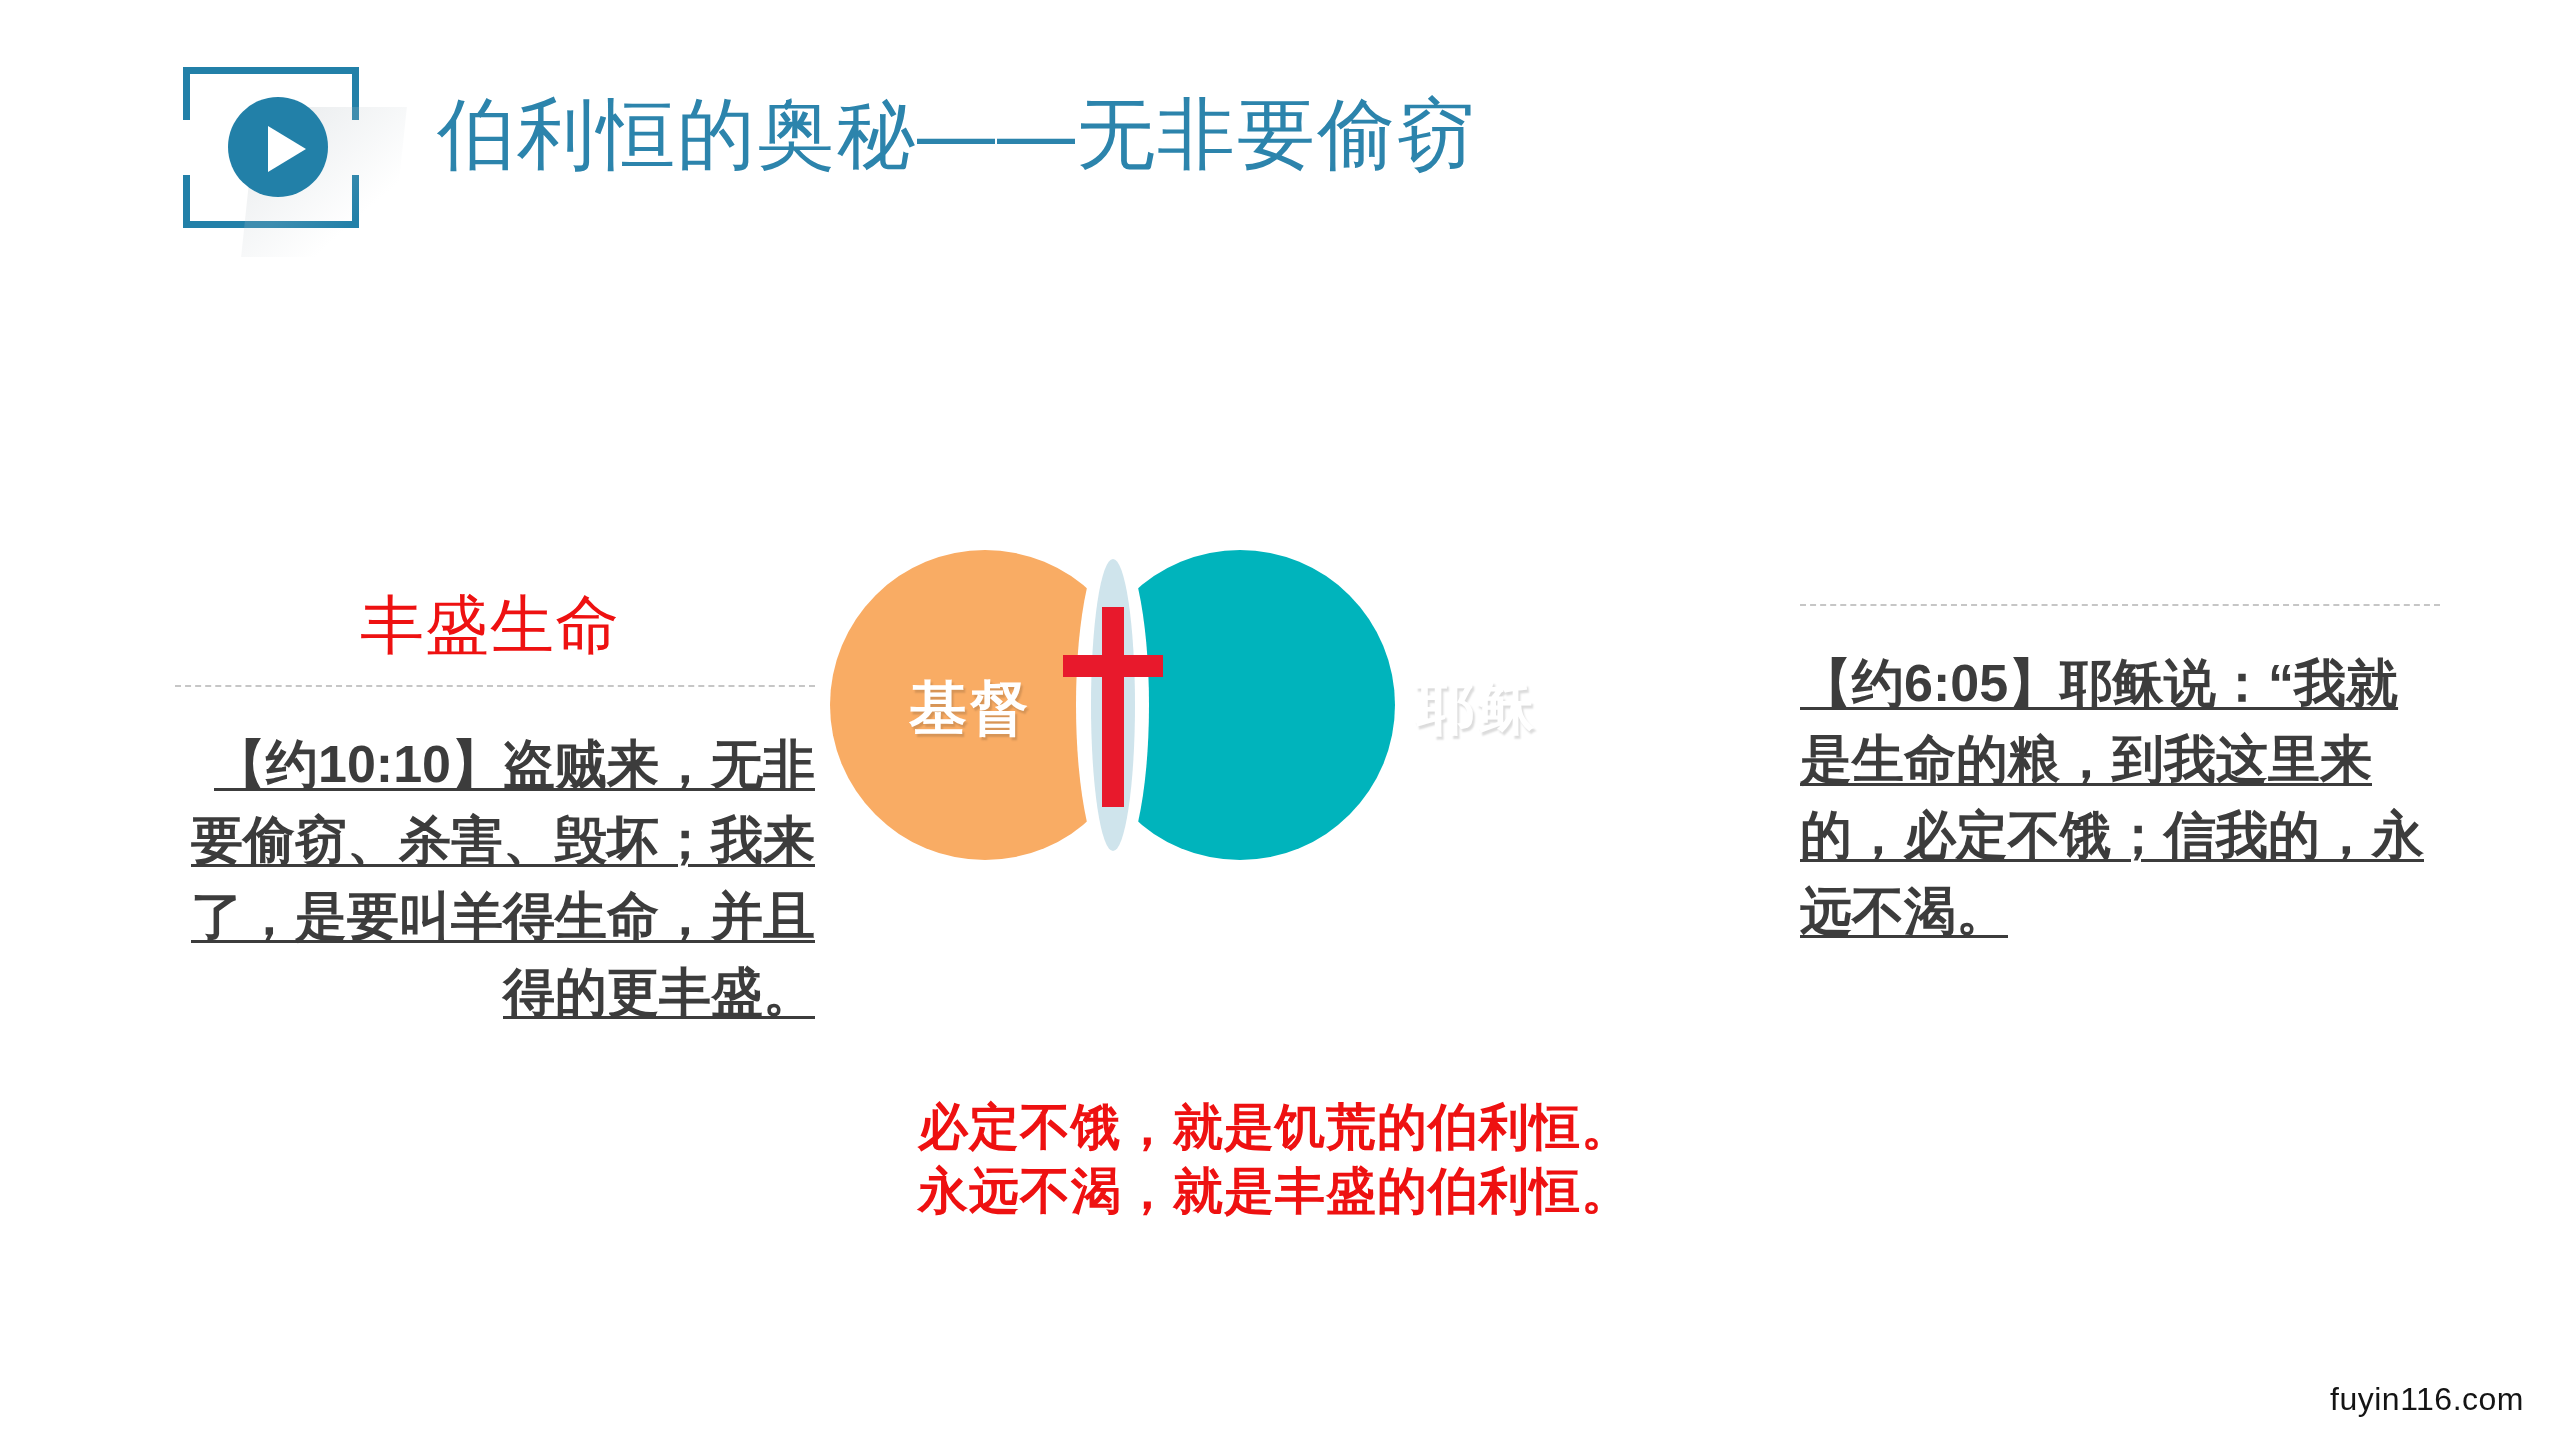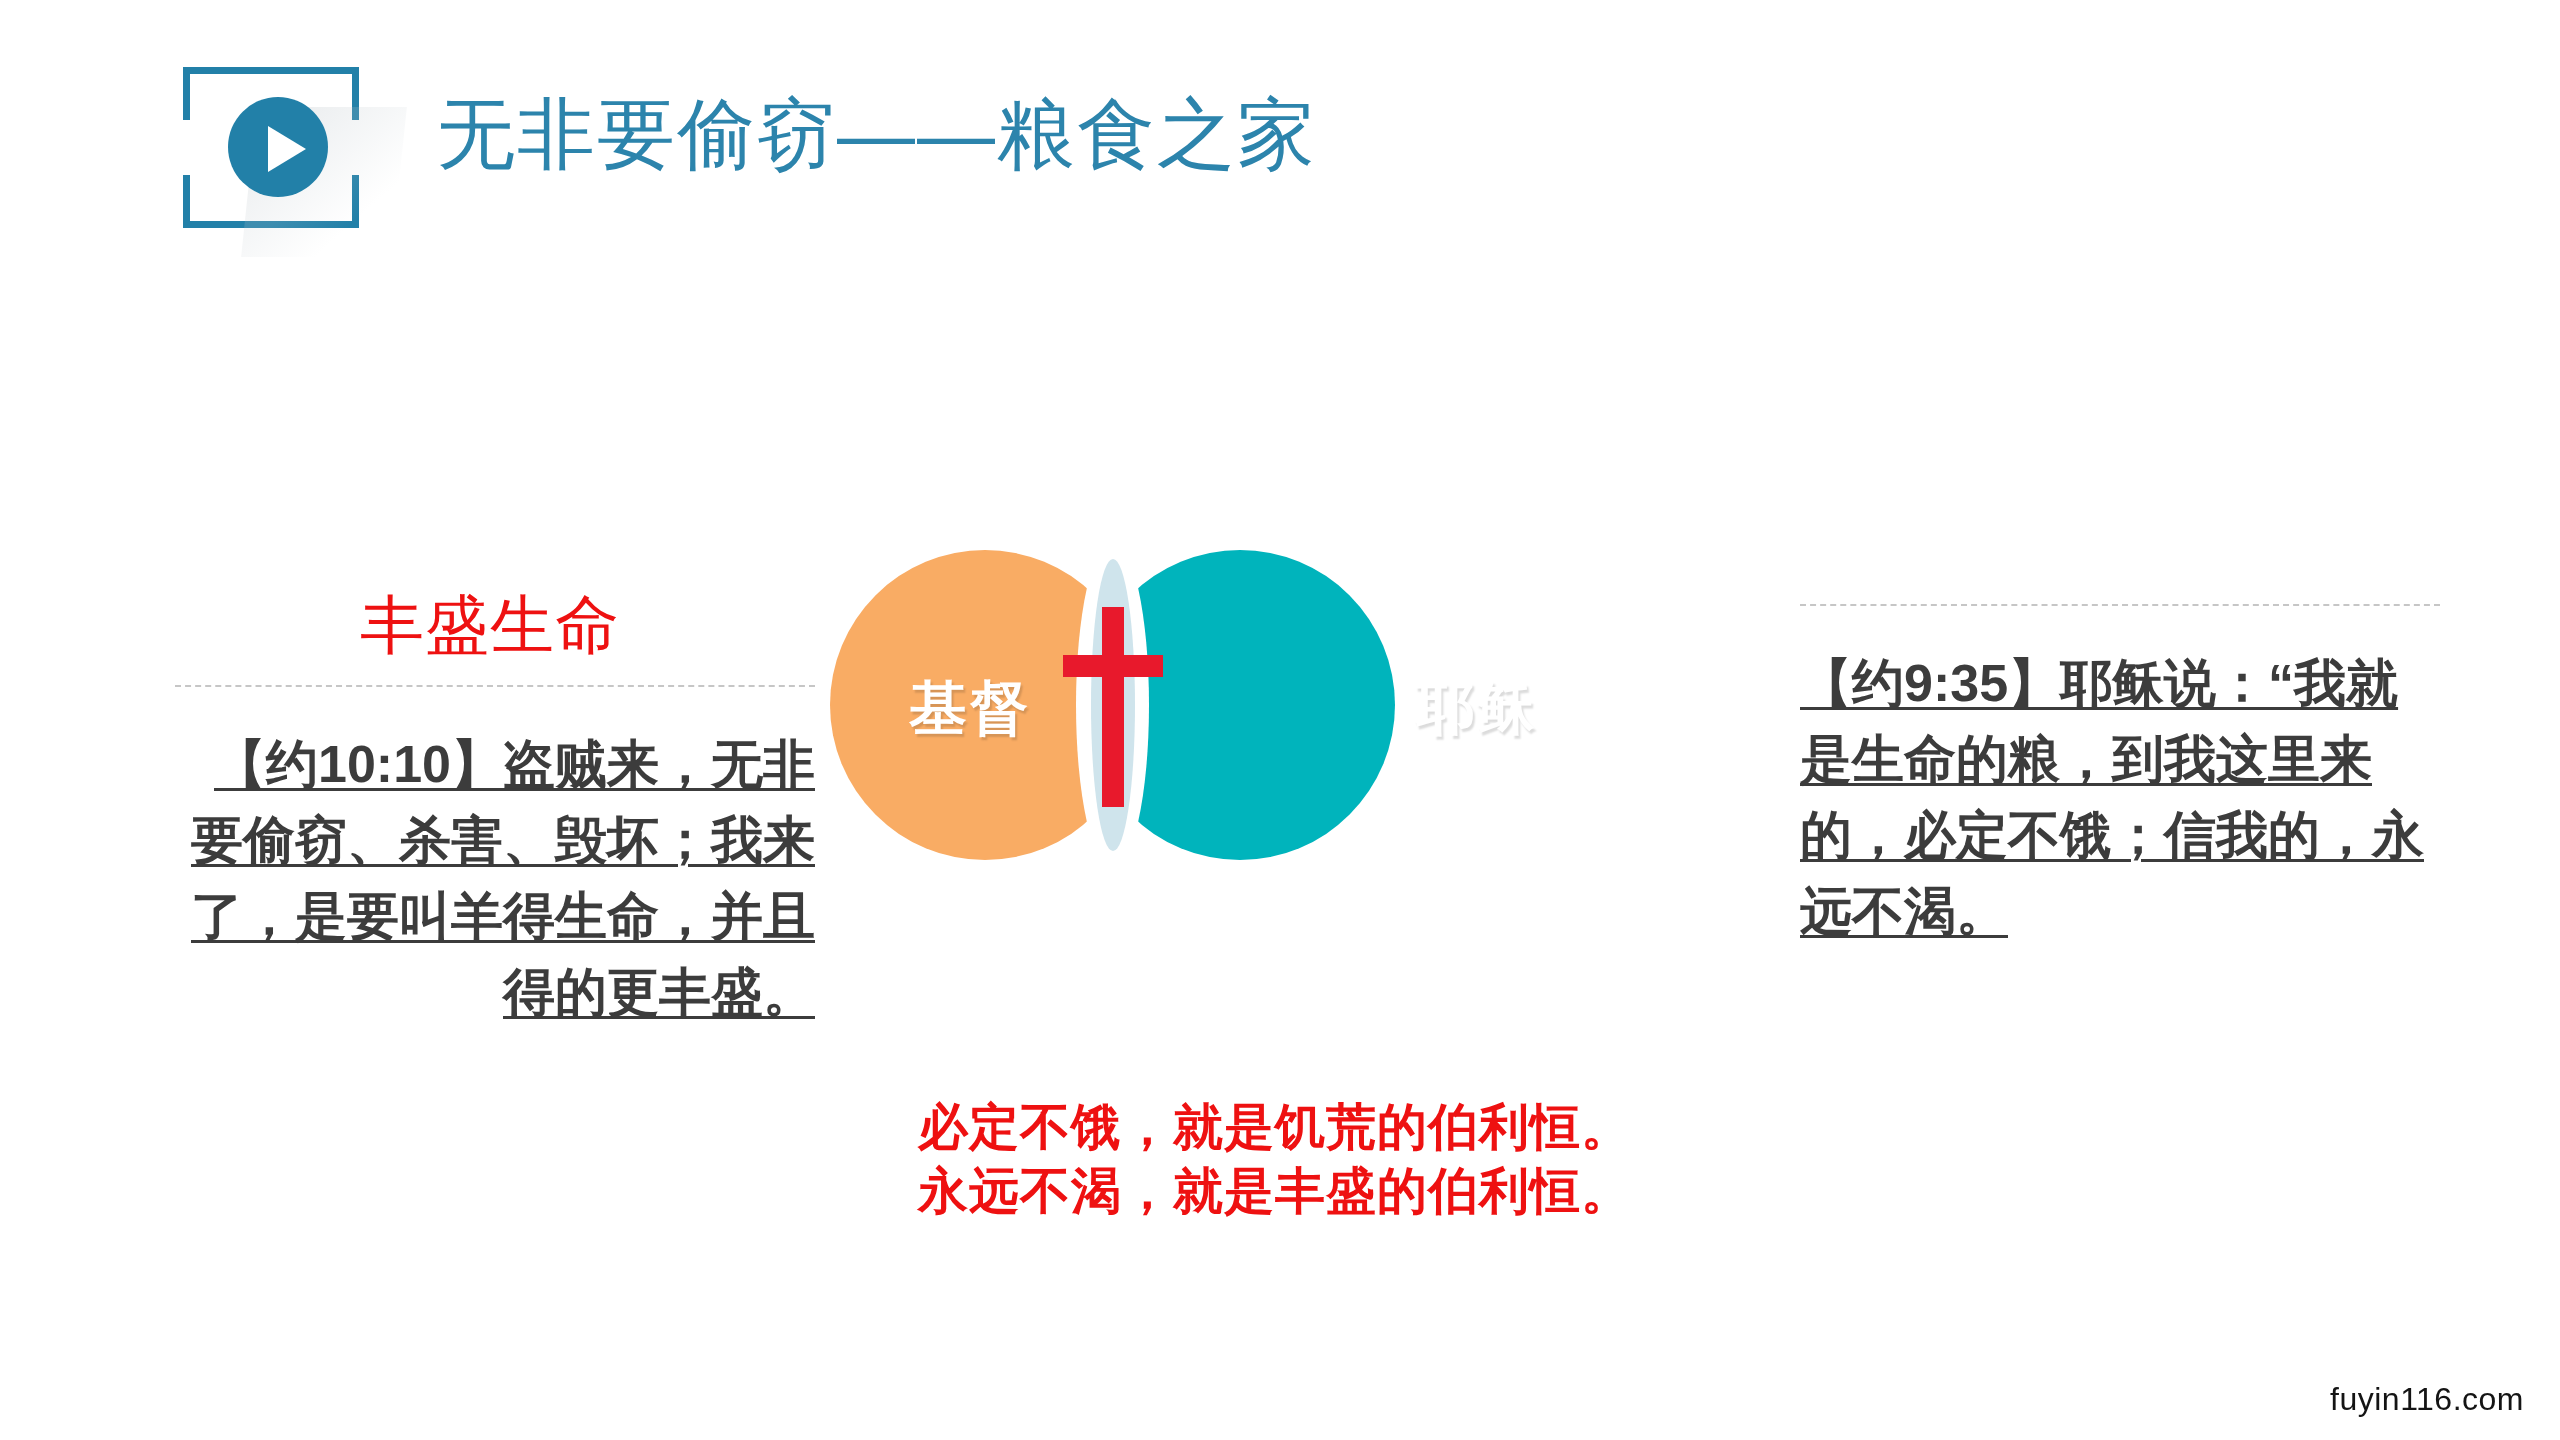--- a/index.html
+++ b/index.html
@@ -243,21 +243,21 @@
     <div class="frame-seg seg-lt"></div>
     <div class="frame-seg seg-lb"></div>
     <div class="frame-seg seg-rt"></div>
     <div class="frame-seg seg-rb"></div>
     <div id="logo-shadow"></div>
     <div id="logo-circle">
       <div id="logo-play"></div>
     </div>
   </div>
 
-  <div id="page-title">无非要偷窃——粮食之家</div>
+  <div id="page-title">伯利恒的奥秘——无非要偷窃</div>
 </div>
 
 <div id="col-left" class="column">
   <div class="col-heading">丰盛生命</div>
   <div class="col-divider"></div>
   <div class="col-body">【约10:10】盗贼来，无非要偷窃、杀害、毁坏；我来了，是要叫羊得生命，并且得的更丰盛。</div>
 </div>
 
 <div id="venn">
   <div id="venn-circle-left" class="venn-circle"></div>
@@ -274,16 +274,16 @@
   <div id="venn-label-left" class="venn-label">基督</div>
 </div>
 
 <div id="venn-caption">
   <div>必定不饿，就是饥荒的伯利恒。</div>
   <div>永远不渴，就是丰盛的伯利恒。</div>
 </div>
 
 <div id="col-right" class="column">
   <div class="col-divider"></div>
-  <div class="col-body">【约9:35】耶稣说：“我就是生命的粮，到我这里来的，必定不饿；信我的，永远不渴。</div>
+  <div class="col-body">【约6:05】耶稣说：“我就是生命的粮，到我这里来的，必定不饿；信我的，永远不渴。</div>
 </div>
 
 <div id="watermark">fuyin116.com</div>
 
 </body></html>

